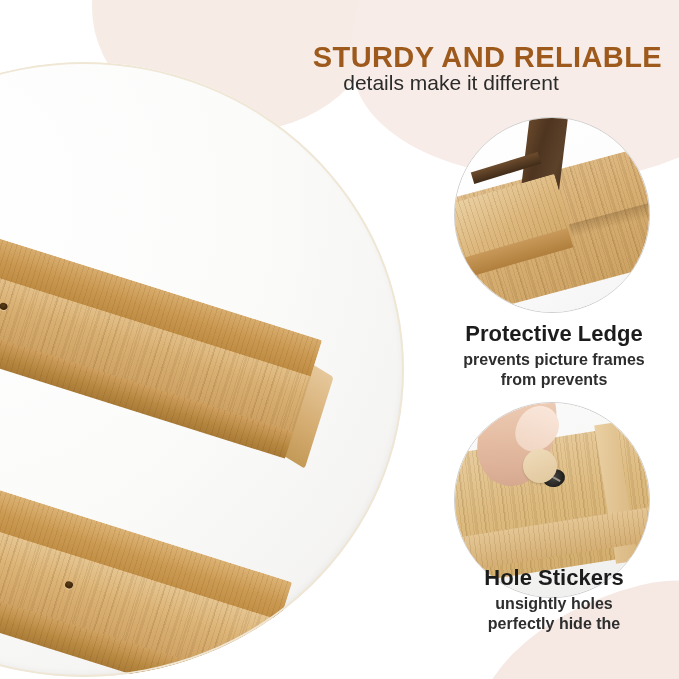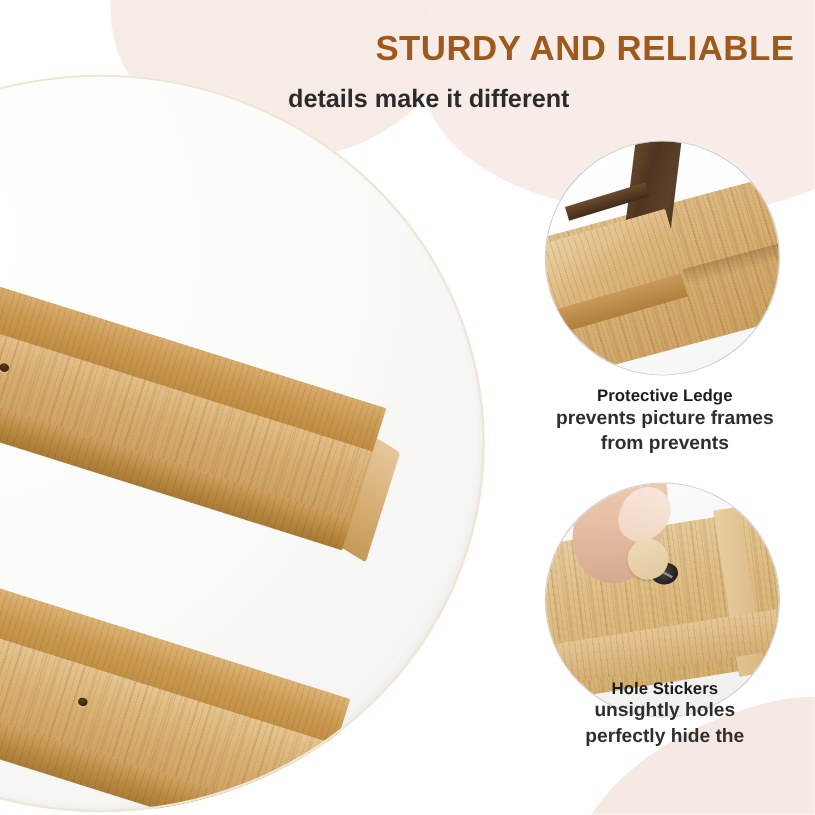--- a/index.html
+++ b/index.html
@@ -117,30 +117,30 @@
   }
   #shelf-b .screw-hole{
     position:absolute;left:224px;top:68px;width:8px;height:7px;
     border-radius:50%;
     background:radial-gradient(circle at 40% 35%,#5a3b17,#2e1c07);
     box-shadow:0 1px 1px rgba(255,255,255,.35);
   }
 
   
   #headline{
-    position:absolute;left:240px;top:26px;width:422px;
+    position:absolute;left:240px;top:42px;width:422px;
     text-align:right;
     font-size:29px;font-weight:700;letter-spacing:.4px;
     color:#9d5a1c;
     line-height:1.05;
   }
   #subhead{
     position:absolute;left:240px;top:70px;width:422px;
-    text-align:left;
-    font-size:21px;font-weight:700;
+    text-align:center;
+    font-size:21px;font-weight:400;
     color:#2b2b2b;
     line-height:1.2;
   }
 
   
   .inset-circle{
     position:absolute;
     width:196px;height:196px;
     border-radius:50%;
     border:1px solid #cfcfcf;
@@ -255,21 +255,21 @@
     background:#9a968c;
     box-shadow:0 0 0 0 transparent;
     transform:rotate(38deg);
   }
 
   
   .caption{position:absolute;left:430px;width:248px;text-align:center;}
   #caption-ledge{top:320px;}
   #caption-sticker{top:564px;}
   .caption-title{
-    font-size:14px;font-weight:700;color:#1c1c1c;line-height:1.3;
+    font-size:22px;font-weight:700;color:#1c1c1c;line-height:1.3;
     margin:0 0 1px 0;
   }
   .caption-body{
     font-size:16px;font-weight:700;color:#2e2e2e;line-height:1.28;
     margin:0;
   }
 </style>
 </head>
 <body>
 

